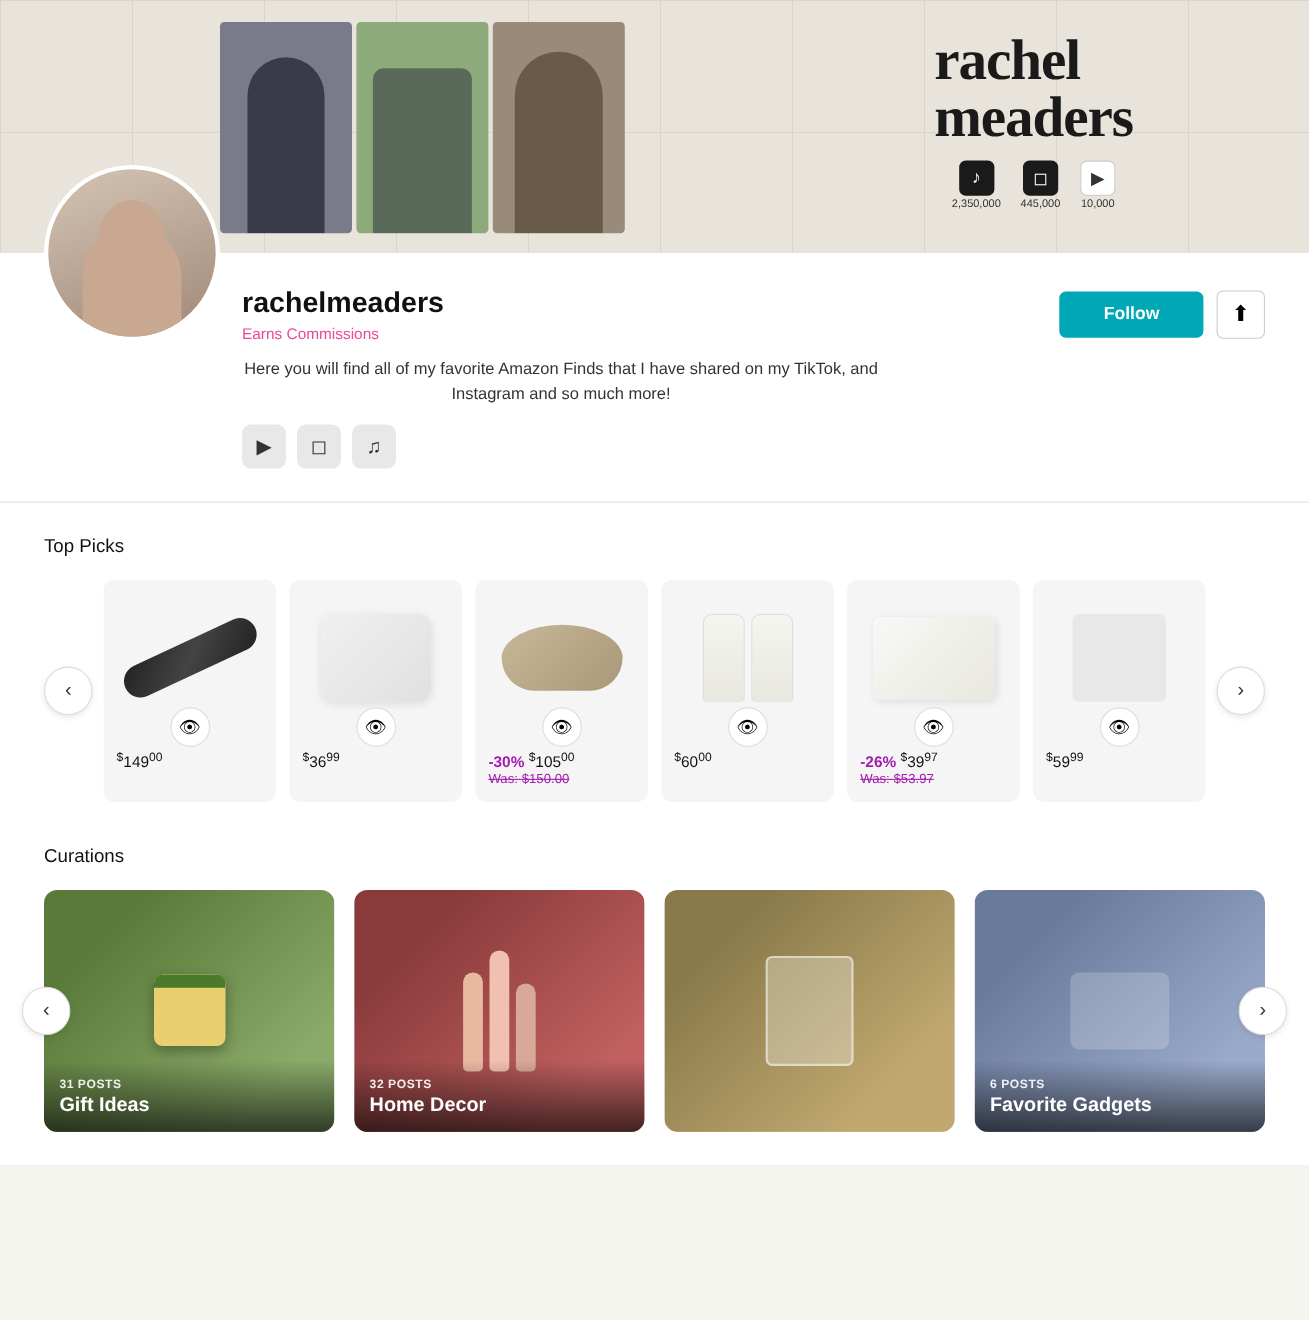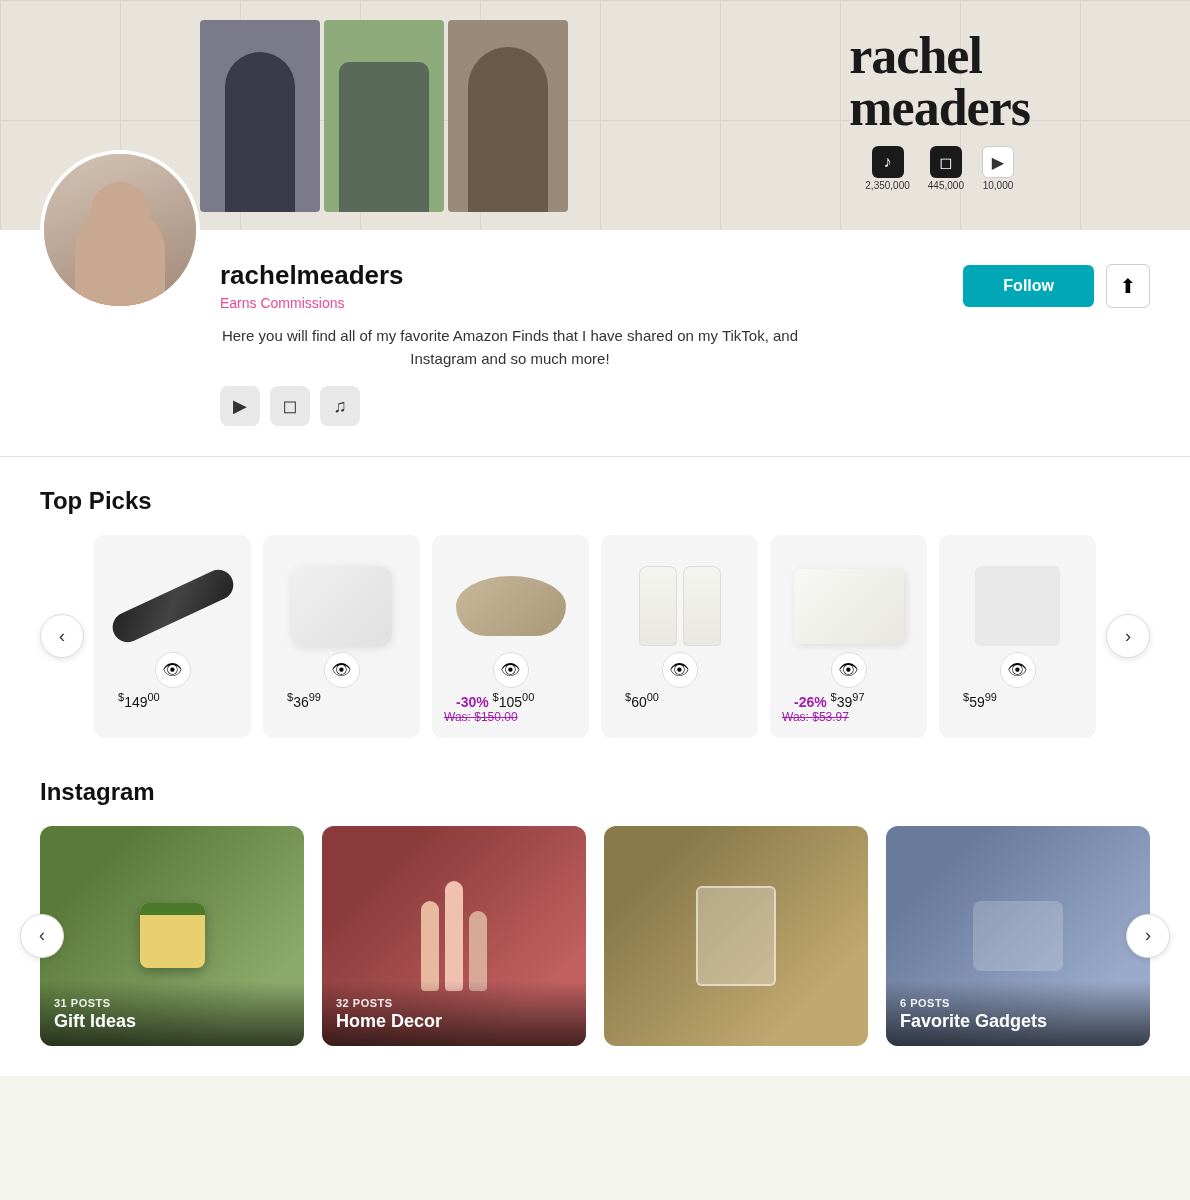--- a/index.html
+++ b/index.html
@@ -236,22 +236,22 @@
     }
 
     
     .main-content {
       background: white;
       padding: 30px 40px;
     }
 
     
     .section-title {
-      font-size: 24px;
-      font-weight: 700;
+      font-size: 17px;
+      font-weight: 400;
       color: #111;
       margin-bottom: 20px;
     }
     .products-carousel {
       position: relative;
       display: flex;
       align-items: center;
     }
     .carousel-btn {
       width: 44px;
@@ -322,21 +322,20 @@
       cursor: pointer;
       display: flex;
       align-items: center;
       justify-content: center;
       font-size: 16px;
     }
     .product-price {
       font-size: 14px;
       color: #111;
       margin-top: 4px;
-      margin-left: 12px;
     }
     .product-price sup { font-size: 11px; vertical-align: super; }
     .product-discount {
       color: #a21caf;
       font-weight: 700;
       font-size: 14px;
     }
     .product-was {
       color: #a21caf;
       font-size: 12px;
@@ -565,21 +564,21 @@
             <sup>$</sup><span>59</span><sup>99</sup>
           </div>
         </div>
 
       </div>
       <button class="carousel-btn">›</button>
     </div>
   </div>
 
   <div class="curations-section">
-    <h2 class="section-title">Instagram</h2>
+    <h2 class="section-title">Curations</h2>
     <div class="curations-carousel">
       <button class="carousel-btn" style="position:absolute;left:-20px;z-index:10;">‹</button>
       <div class="curations-grid">
 
         <div class="curation-card">
           <div class="curation-bg gift"></div>
           <div class="curation-card-inner-content">
             <div style="display:flex;flex-direction:column;align-items:center;gap:8px;">
               <div style="width:65px;height:65px;background:#e8d070;border-radius:8px;box-shadow:0 4px 12px rgba(0,0,0,0.3);position:relative;overflow:hidden;">
                 <div style="position:absolute;top:0;left:0;right:0;height:12px;background:#4a7a2a;border-radius:4px 4px 0 0;"></div>

